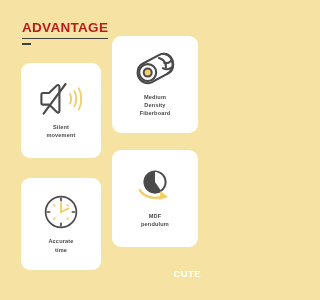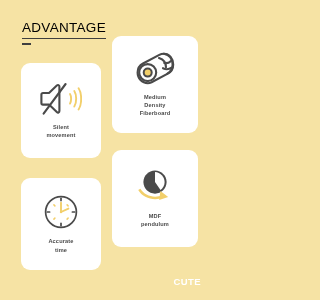--- a/index.html
+++ b/index.html
@@ -23,23 +23,23 @@
 
   
   .header {
     position: absolute;
     left: 22px;
     top: 18px;
     width: 120px;
   }
   .title {
     font-size: 13.5px;
-    font-weight: normal;
+    font-weight: bold;
     letter-spacing: 0.3px;
-    color: #000000;
+    color: #b91c1c;
     line-height: 1;
     padding-bottom: 3px;
     border-bottom: 1.6px solid #3f3f3f;
     display: inline-block;
   }
   .title-dash {
     display: block;
     width: 9px;
     height: 2.4px;
     background: #3f3f3f;
@@ -75,21 +75,21 @@
 
   #card-mdf        { left: 112px; top: 36px;  width: 86px;  height: 97px; }
   #card-silent     { left: 21px;  top: 63px;  width: 80px;  height: 95px; }
   #card-pendulum   { left: 112px; top: 150px; width: 86px;  height: 97px; }
   #card-clock      { left: 21px;  top: 178px; width: 80px;  height: 92px; }
 
   
   .footer {
     position: absolute;
     right: 14px;
-    bottom: 12px;
+    bottom: 20px;
     text-align: right;
     color: #ffffff;
     font-size: 9.5px;
     font-weight: bold;
     line-height: 1.25;
     letter-spacing: 0.4px;
   }
 </style>
 </head>
 <body>

